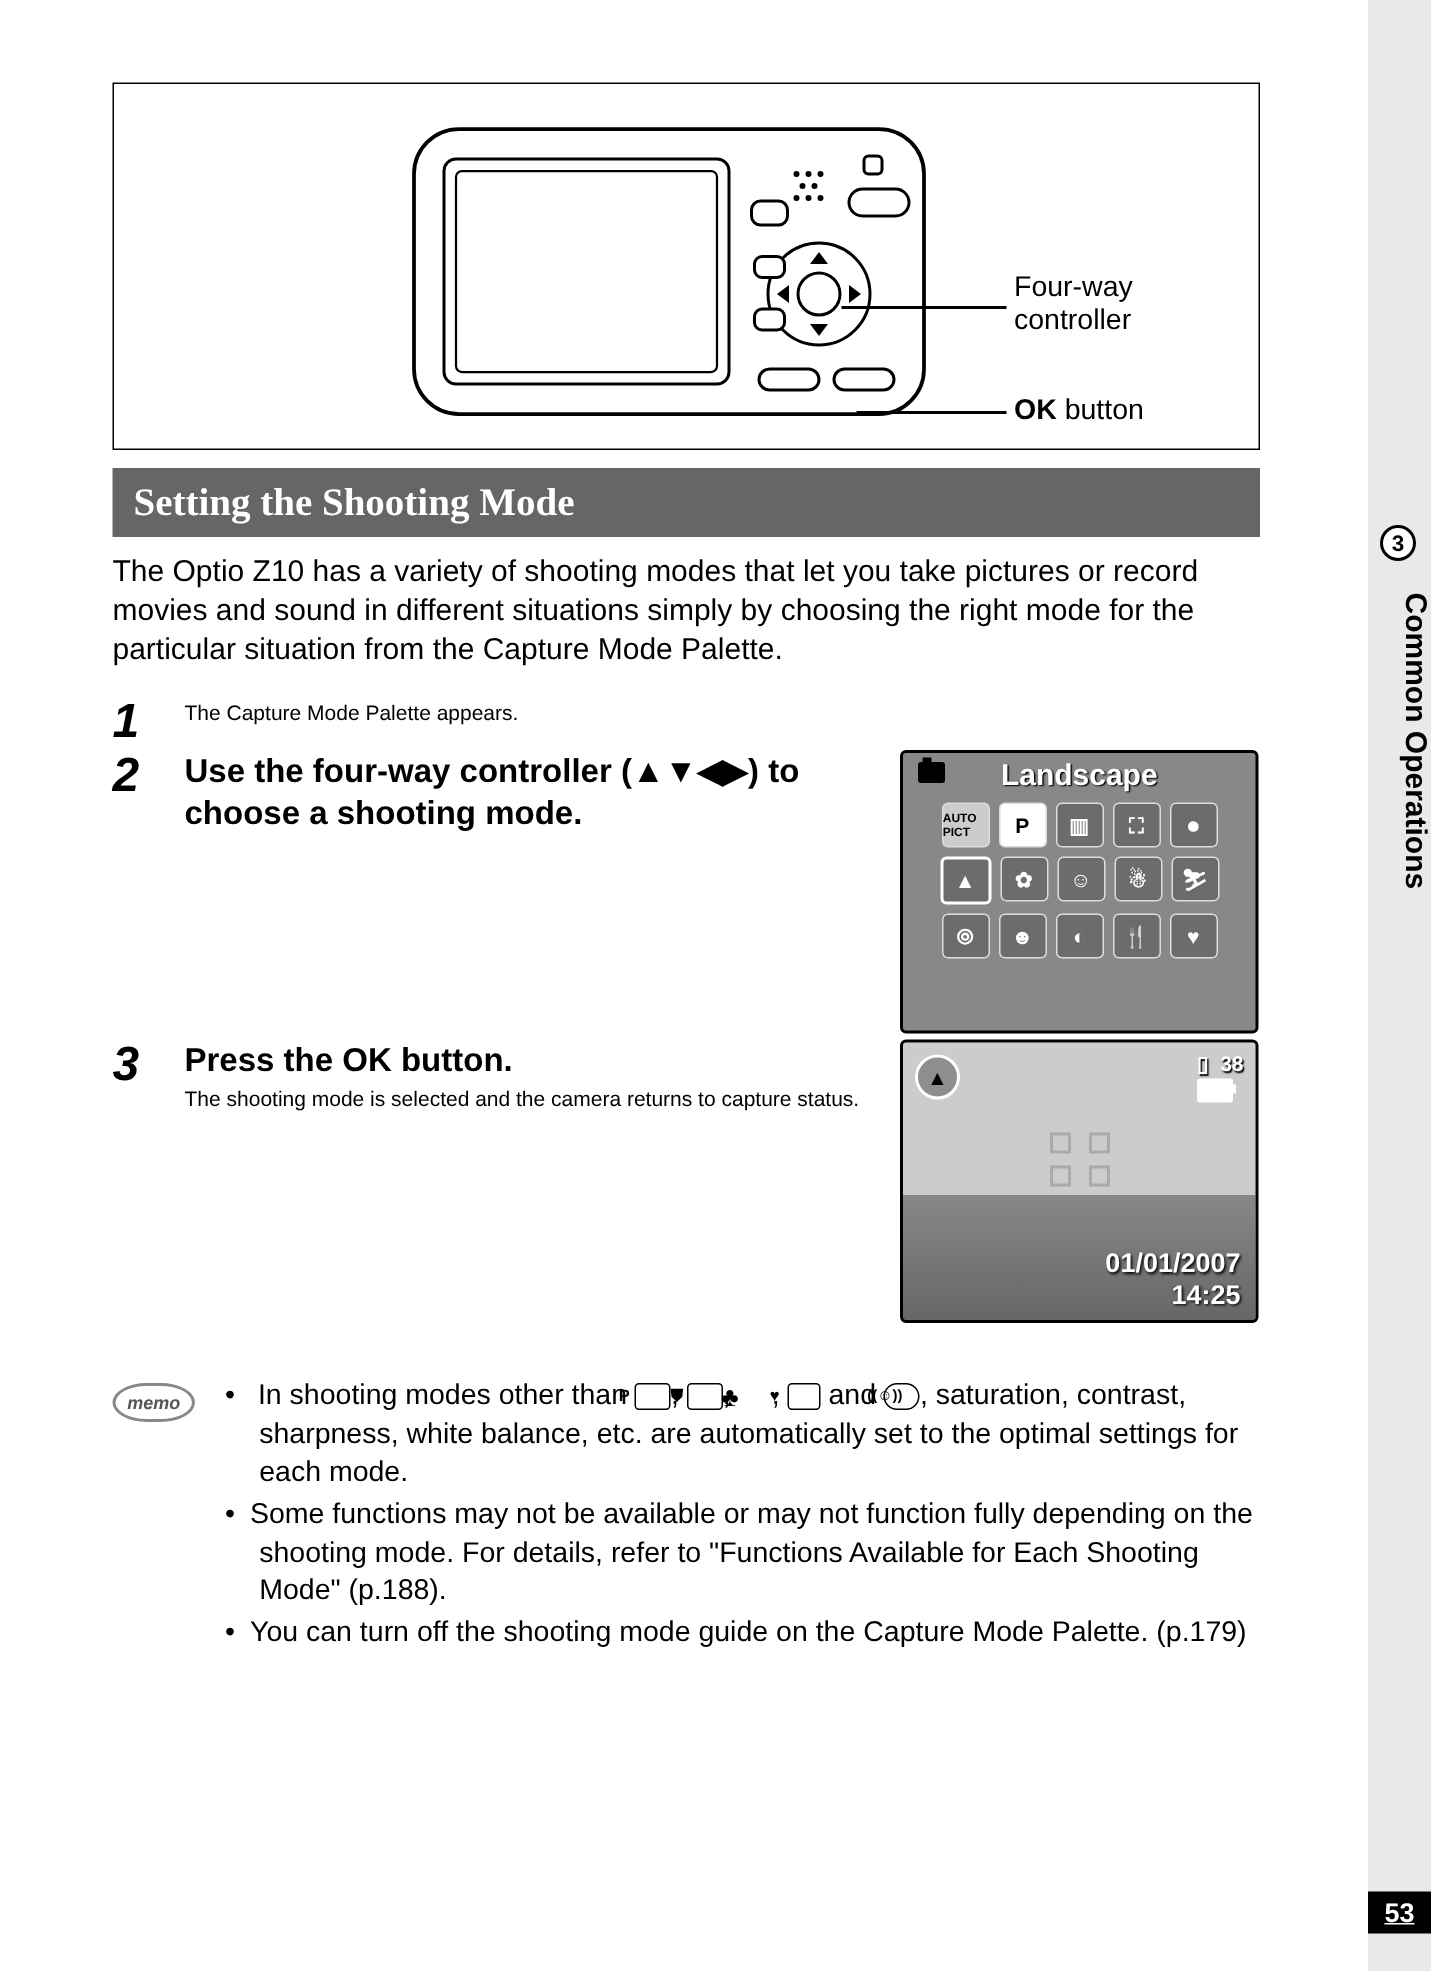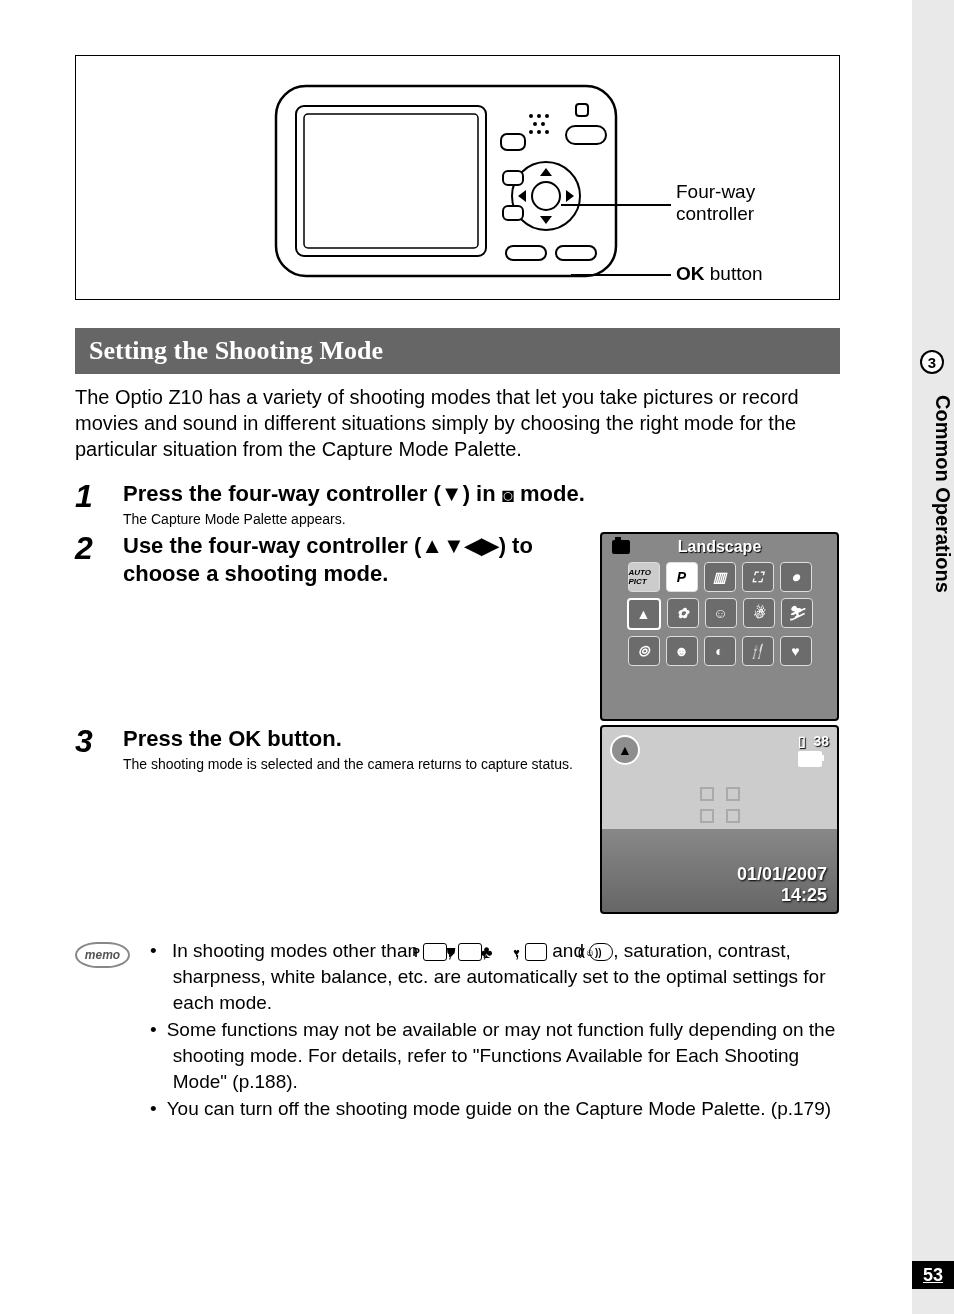--- a/index.html
+++ b/index.html
@@ -80,21 +80,21 @@
   .content {
     padding: 55px 60px 40px 75px;
     box-sizing: border-box;
     width: 900px;
   }
   .diagram-box {
     border: 1px solid #000;
     height: 245px;
     position: relative;
     box-sizing: border-box;
-    margin-bottom: 28px;
+    margin-bottom: 12px;
     padding-left: 31px;
   }
   .camera-svg {
     position: absolute;
     left: 195px;
     top: 20px;
     width: 350px;
   }
   .callout-line {
     position: absolute;
@@ -160,21 +160,21 @@
     height: 185px;
     position: relative;
     background: #888;
     border-radius: 4px;
     overflow: hidden;
     color: #fff;
   }
   .lcd-title {
     text-align: center;
     font-weight: bold;
-    font-size: 16px;
+    font-size: 20px;
     padding-top: 4px;
     text-shadow: 1px 1px 1px #000;
   }
   .palette-icons {
     padding: 6px 12px;
     display: flex;
     flex-wrap: wrap;
     gap: 6px;
     justify-content: center;
   }
@@ -182,21 +182,20 @@
     width: 30px;
     height: 28px;
     border: 1px solid #ddd;
     border-radius: 4px;
     display: flex;
     align-items: center;
     justify-content: center;
     font-size: 14px;
     font-weight: bold;
     background: rgba(0,0,0,0.2);
-    font-style: italic;
   }
   .p-icon.auto { font-size: 8px; background: #ccc; color:#000; }
   .lcd-bottom {
     position: absolute;
     bottom: 0;
     width: 100%;
     display: flex;
     justify-content: space-between;
     padding: 6px 10px;
     box-sizing: border-box;
@@ -290,21 +289,21 @@
     height: 10px;
     border: 2px solid #aaa;
   }
   .fb-tl { top:0; left:0; border-right:none; border-bottom:none;}
   .fb-tr { top:0; right:0; border-left:none; border-bottom:none;}
   .fb-bl { bottom:0; left:0; border-right:none; border-top:none;}
   .fb-br { bottom:0; right:0; border-left:none; border-top:none;}
   .memo-row {
     display: flex;
     gap: 20px;
-    margin-top: 24px;
+    margin-top: 36px;
   }
   .memo-icon {
     width: 55px;
     flex-shrink: 0;
     padding-top: 4px;
   }
   .memo-bubble {
     font-style: italic;
     font-size: 12px;
     font-weight: bold;
@@ -432,23 +431,20 @@
       </div>
     </div>
 
     <div class="section-header">Setting the Shooting Mode</div>
 
     <div class="intro">The Optio Z10 has a variety of shooting modes that let you take pictures or record movies and sound in different situations simply by choosing the right mode for the particular situation from the Capture Mode Palette.</div>
 
     <div class="step">
       <div class="step-num">1</div>
       <div class="step-body">
-        <div class="step-title">
-          <span>Press the four-way controller (</span><span>▼</span><span>) in </span><span class="camera-glyph">◙</span><span> mode.</span>
-        </div>
         <div class="step-desc">The Capture Mode Palette appears.</div>
       </div>
     </div>
 
     <div class="step">
       <div class="step-num">2</div>
       <div class="step-body">
         <div class="step-row">
           <div class="step-text-col">
             <div class="step-title">

